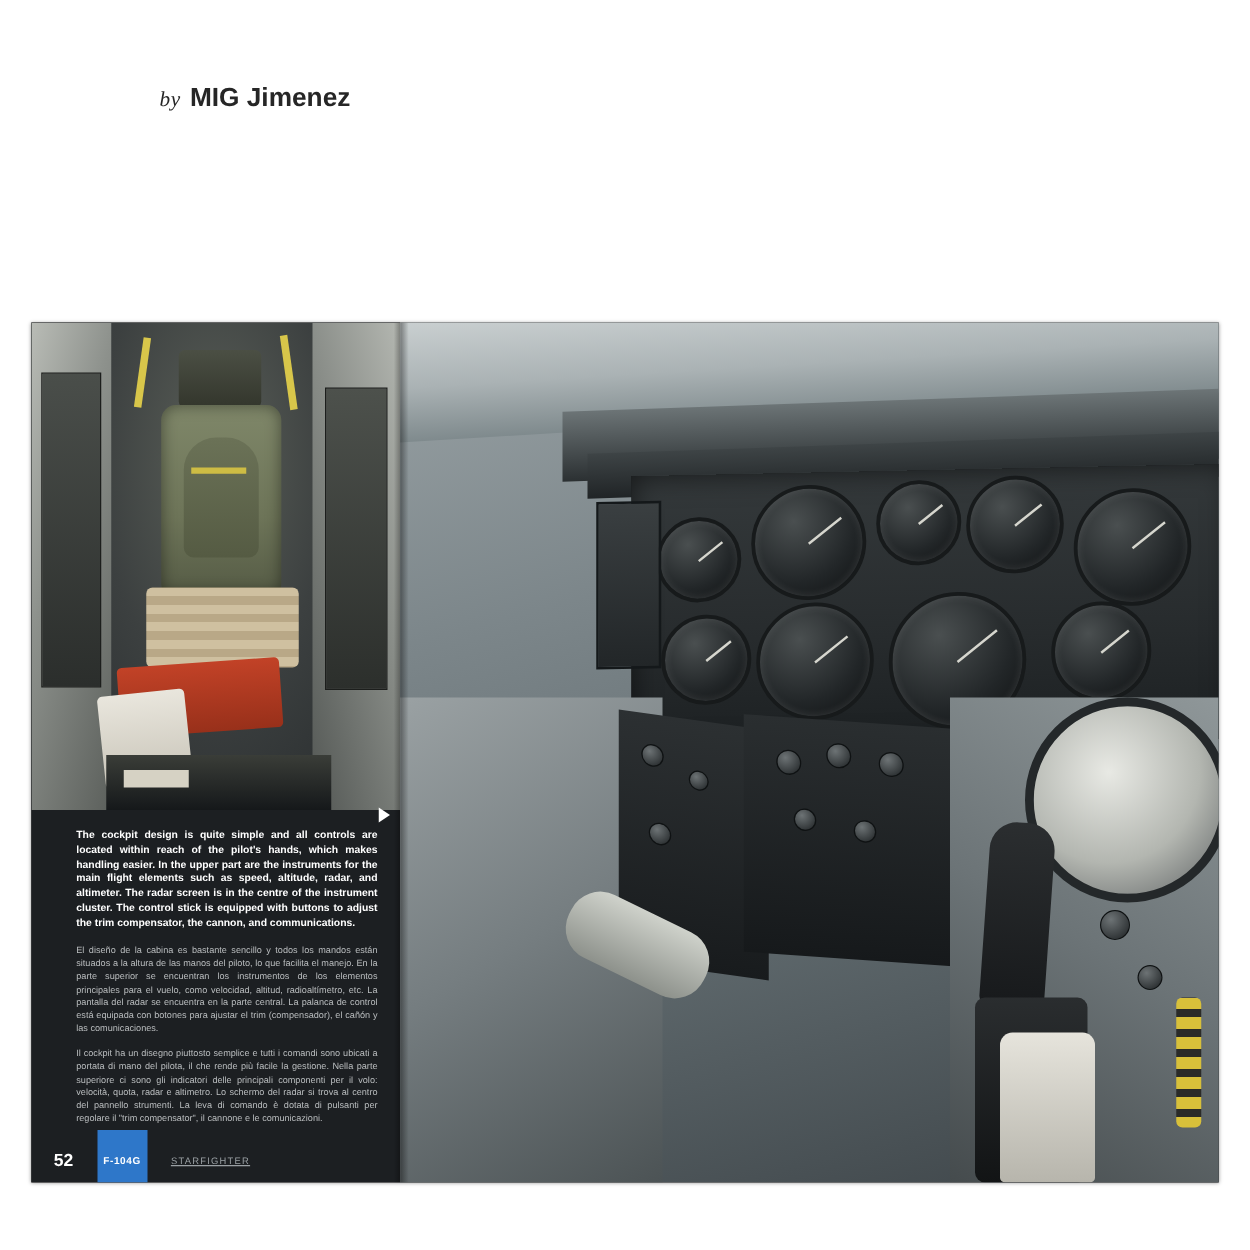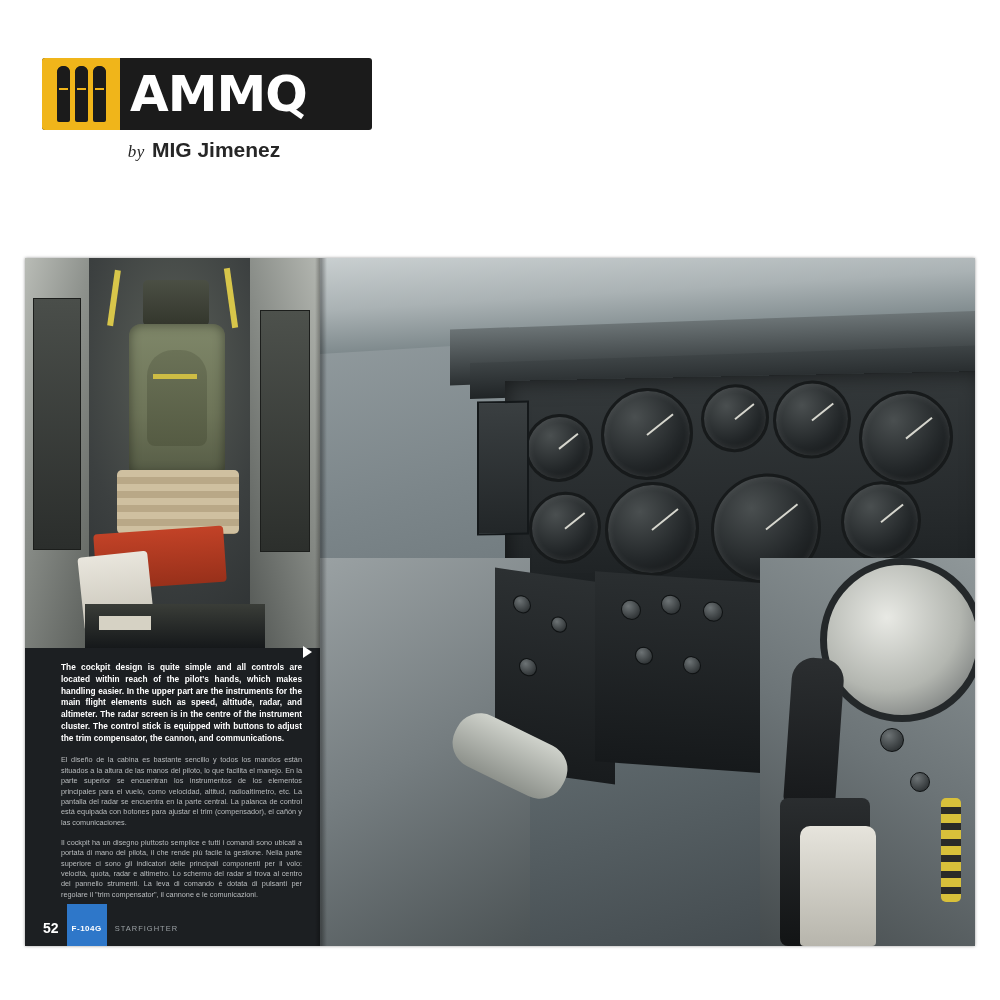--- a/index.html
+++ b/index.html
@@ -252,39 +252,40 @@
   #left-footer {
     position: absolute;
     left: 0;
     bottom: 0;
     width: 295px;
     height: 36px;
     display: flex;
     align-items: center;
     padding-left: 18px;
     box-sizing: border-box;
-    gap: 8px;
+    gap: 19px;
   }
   #page-number {
     color: #ffffff;
     font-size: 14px;
     font-weight: bold;
   }
   #footer-tag {
     background: #2e77c9;
     color: #ffffff;
     font-size: 8px;
     font-weight: bold;
     letter-spacing: 0.5px;
     padding: 20px 5px;
   }
   #footer-sub {
     color: #9aa0a4;
     font-size: 7.5px;
     letter-spacing: 1px;
+    text-decoration: underline;
   }
 
   
   #right-page {
     position: absolute;
     left: 295px;
     top: 0;
     width: 655px;
     height: 688px;
     overflow: hidden;
@@ -397,28 +398,20 @@
     width: 12px;
     height: 688px;
     background: linear-gradient(90deg, rgba(0,0,0,0.0), rgba(0,0,0,0.35), rgba(0,0,0,0.0));
     pointer-events: none;
   }
 </style>
 </head>
 <body>
 
 <div id="logo-block">
-  <div id="logo-bar">
-    <div id="logo-bullets">
-      <div class="bullet"></div>
-      <div class="bullet"></div>
-      <div class="bullet"></div>
-    </div>
-    <div id="logo-word">AMM<span class="q-tail">O</span></div>
-  </div>
   <div id="logo-sub">
     <span class="by">by</span>
     <span class="mig">MIG Jimenez</span>
   </div>
 </div>
 
 <div id="spread">
 
   <div id="left-page">
 

